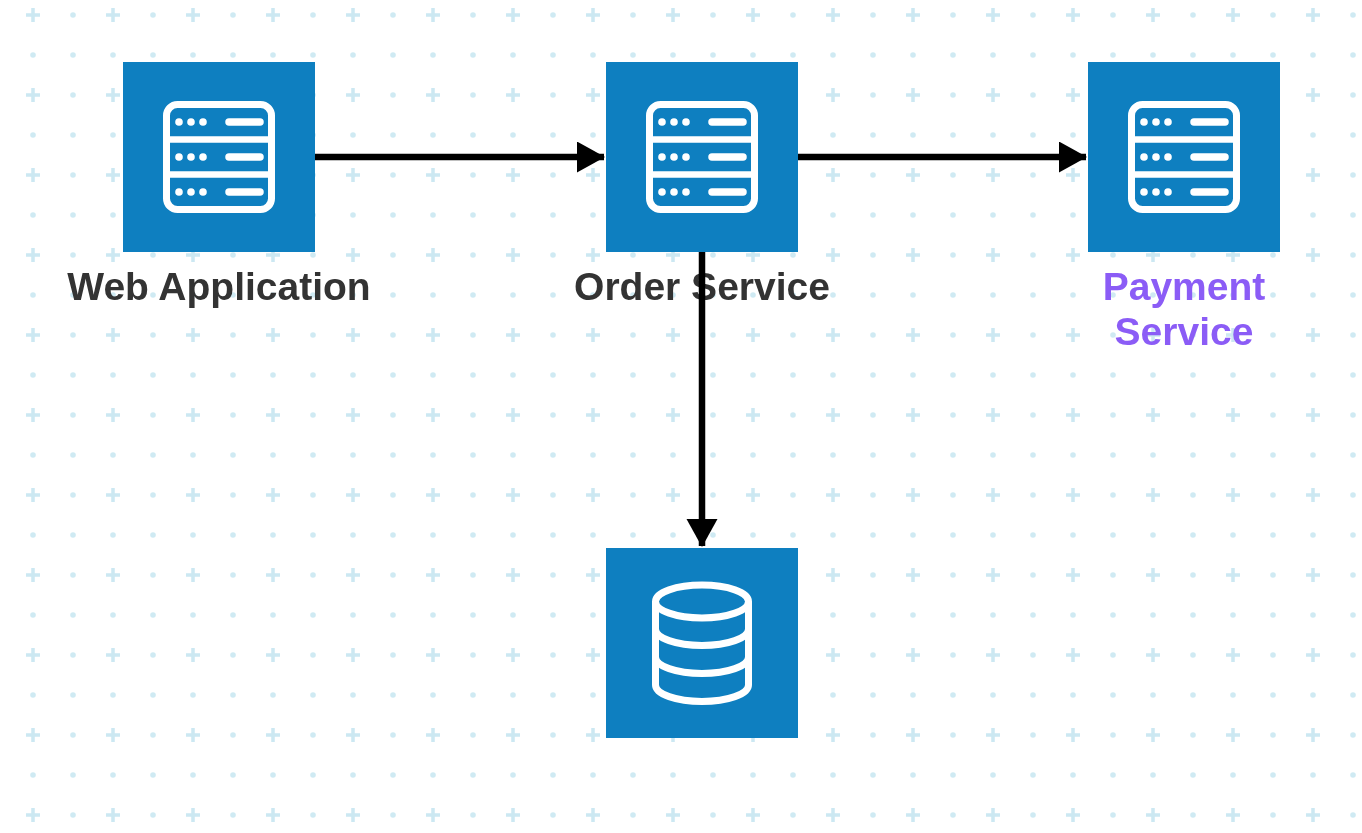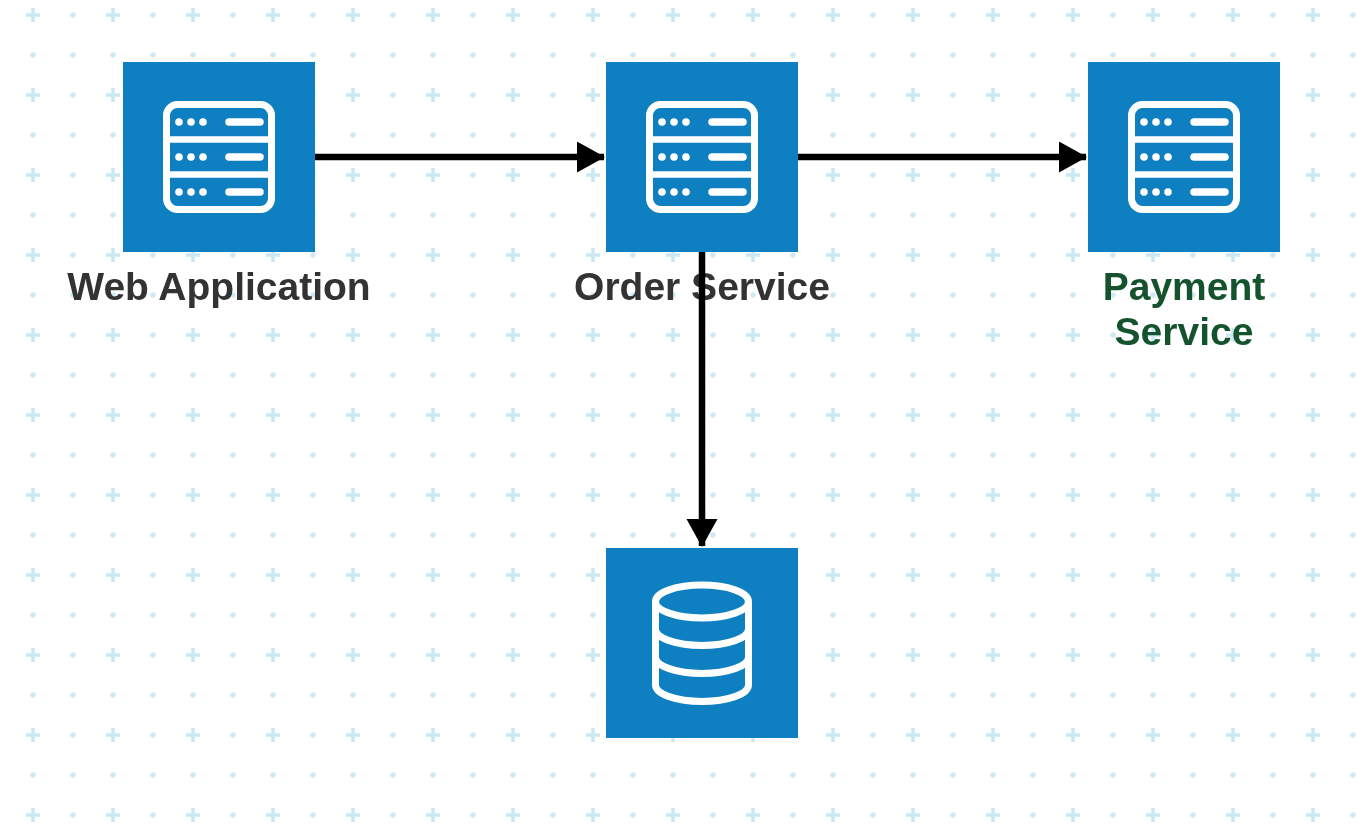--- a/index.html
+++ b/index.html
@@ -141,21 +141,21 @@
             <circle class="icon-fill" cx="28" cy="56" r="3.8" fill="#ffffff"></circle>
             <circle class="icon-fill" cx="40" cy="56" r="3.8" fill="#ffffff"></circle>
           <path class="icon-stroke" d="M66 56 H97" stroke="#ffffff" stroke-width="7.5" stroke-linecap="round" fill="none"></path>
           <circle class="icon-fill" cx="16" cy="91" r="3.8" fill="#ffffff"></circle>
             <circle class="icon-fill" cx="28" cy="91" r="3.8" fill="#ffffff"></circle>
             <circle class="icon-fill" cx="40" cy="91" r="3.8" fill="#ffffff"></circle>
           <path class="icon-stroke" d="M66 91 H97" stroke="#ffffff" stroke-width="7.5" stroke-linecap="round" fill="none"></path>
         </g>
       </svg>
     </div>
-    <div class="node-label" style="color: #14532d;">Payment Service</div>
+    <div class="node-label" style="color: #8b5cf6;">Payment Service</div>
   </div>
 
   <div class="node node--order-db" style="left:606px; top:548px;">
     <div class="node-box" style="background: rgb(14, 127, 192);">
       <svg viewBox="0 0 100 125" width="100" height="125">
         <g>
           <ellipse class="icon-stroke" cx="50" cy="20.5" rx="46.5" ry="16.5" fill="none" stroke="#ffffff" stroke-width="7"></ellipse>
           <path class="icon-stroke" d="M3.5 20.5 V104 M96.5 20.5 V104" stroke="#ffffff" stroke-width="7" fill="none"></path>
           <path class="icon-stroke" d="M3.5 48 A46.5 16.5 0 0 0 96.5 48" stroke="#ffffff" stroke-width="7" fill="none"></path>
           <path class="icon-stroke" d="M3.5 76 A46.5 16.5 0 0 0 96.5 76" stroke="#ffffff" stroke-width="7" fill="none"></path>

